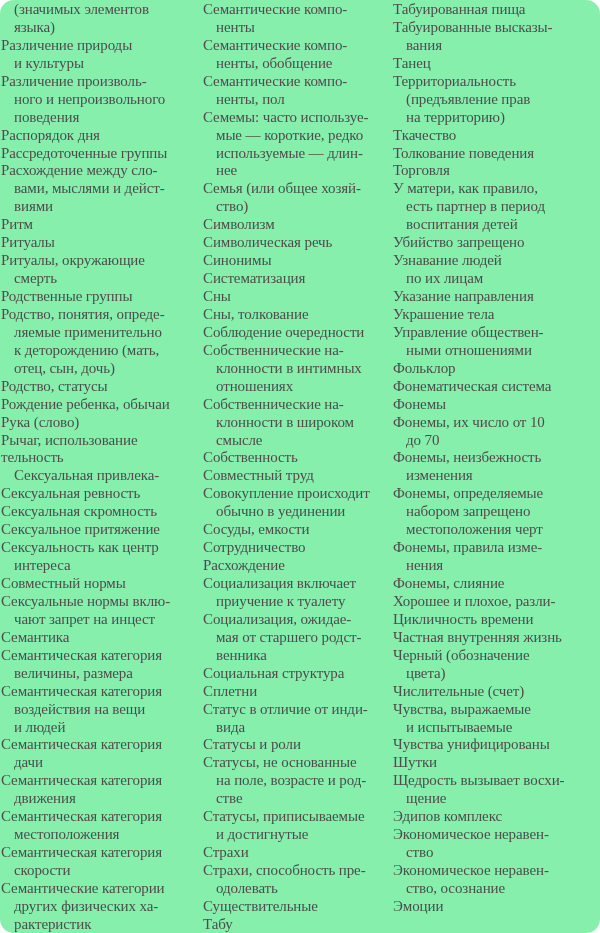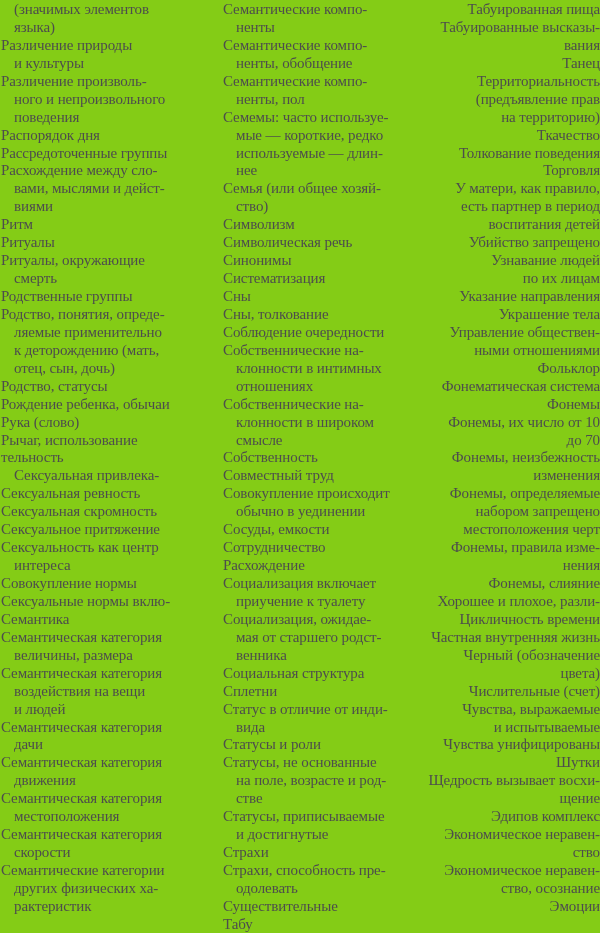--- a/index.html
+++ b/index.html
@@ -19,34 +19,34 @@
     font-size: 15px;
     line-height: 17.94px;
     color: #4d4d4d;
     letter-spacing: -0.1px;
   }
   .col {
     position: absolute;
     top: 1px;
   }
   .col-1 { left: 1px;   width: 202px; }
-  .col-2 { left: 203px; width: 208px; margin-left: 20px; }
-  .col-3 { left: 414px; width: 186px; text-align: right; }
+  .col-2 { left: 203px; width: 208px; }
+  .col-3 { left: 393px; width: 186px; }
   .entry { margin: 0; padding: 0; }
   .line {
     white-space: nowrap;
     padding-left: 13px;
   }
   .line:first-child { padding-left: 0; }
   .entry.continuation .line:first-child { padding-left: 13px; }
 </style>
 </head>
 <body>
 
-<div class="page" style="color: rgb(77, 77, 77); background: #84cc16;">
+<div class="page" style="color: rgb(77, 77, 77); background: #86efac; border-radius: 14px;">
   <div class="col col-1">
       <div class="entry continuation">
         <div class="line">(значимых элементов</div>
         <div class="line">языка)</div>
       </div>
       <div class="entry">
         <div class="line">Различение природы</div>
         <div class="line">и культуры</div>
       </div>
       <div class="entry">
@@ -107,24 +107,25 @@
         <div class="line">Сексуальная скромность</div>
       </div>
       <div class="entry">
         <div class="line">Сексуальное притяжение</div>
       </div>
       <div class="entry">
         <div class="line">Сексуальность как центр</div>
         <div class="line">интереса</div>
       </div>
       <div class="entry">
-        <div class="line">Совокупление нормы</div>
+        <div class="line">Совместный нормы</div>
       </div>
       <div class="entry">
         <div class="line">Сексуальные нормы вклю-</div>
+        <div class="line">чают запрет на инцест</div>
       </div>
       <div class="entry">
         <div class="line">Семантика</div>
       </div>
       <div class="entry">
         <div class="line">Семантическая категория</div>
         <div class="line">величины, размера</div>
       </div>
       <div class="entry">
         <div class="line">Семантическая категория</div>

